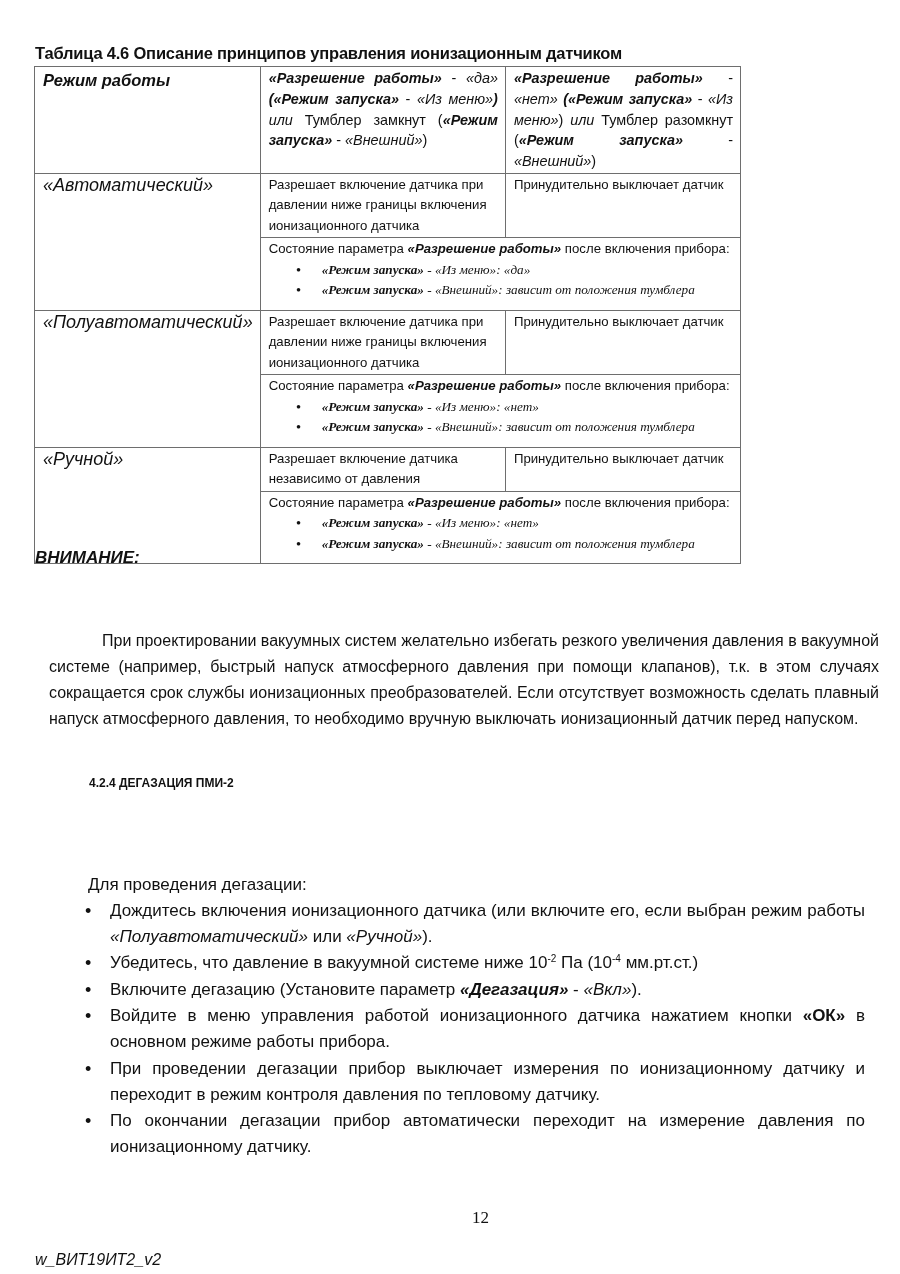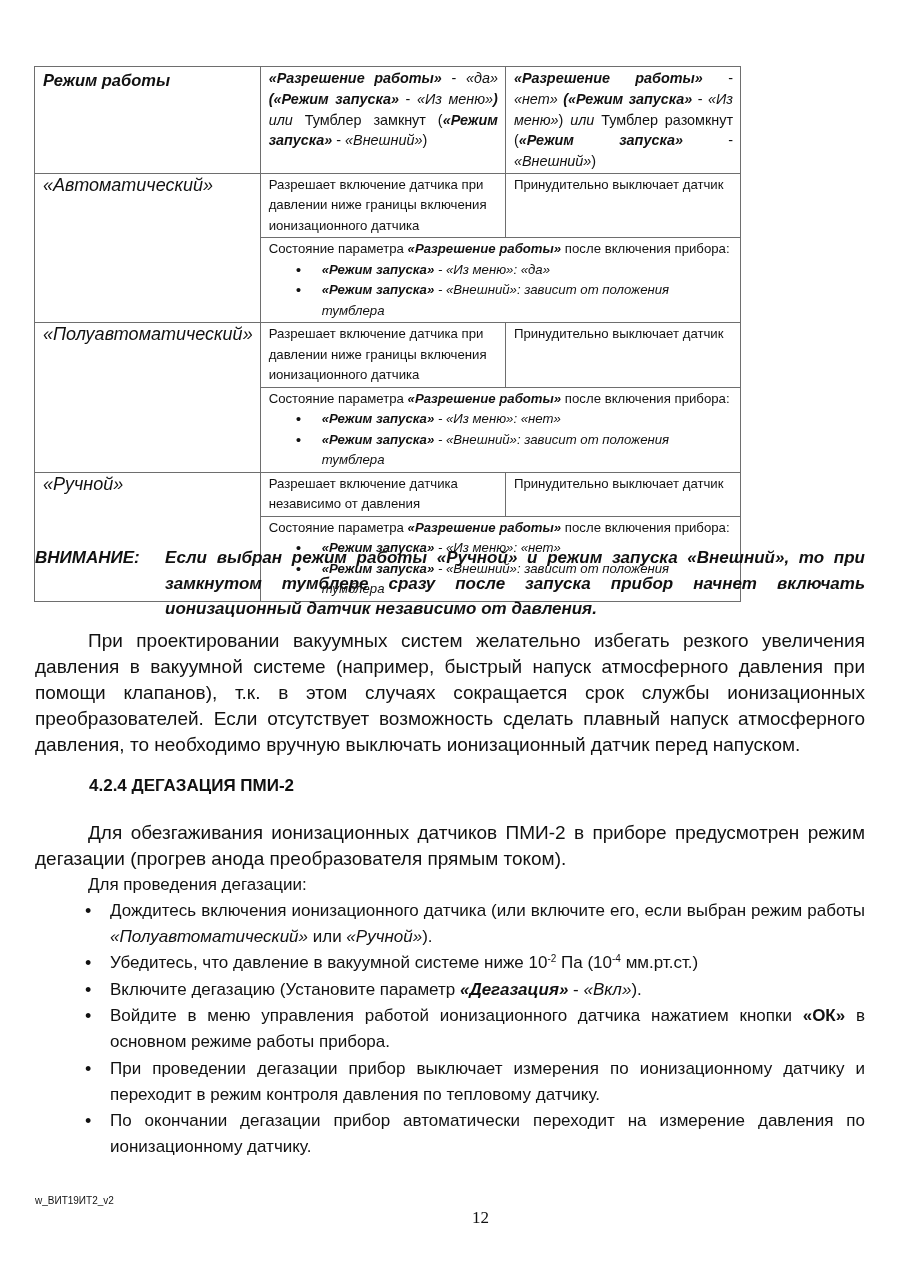--- a/index.html
+++ b/index.html
@@ -13,50 +13,51 @@
                font-size: 13.2px; line-height: 20.5px; }
   table.spec td { border: 1.5px solid #6e6e6e; vertical-align: top; padding: 1px 7px 1px 8px; }
   .c1 { width: 200px; }
   .c2 { width: 296px; }
   .c3 { width: 282px; }
   .hdr-mode { font-size: 16.5px; font-weight: bold; font-style: italic; padding-top: 3px !important; }
   .hdr { font-size: 14.4px; line-height: 20.8px; text-align: justify; }
   .bi { font-weight: bold; font-style: italic; }
   .i { font-style: italic; }
   .mode { font-style: italic; font-size: 18px; }
-  ul.state { margin: 0; padding: 0 0 0 53px; list-style: none; }
+  ul.state { margin: 0; padding: 0 0 8px 53px; list-style: none; font-family: Liberation Serif, serif; }
   ul.state li { position: relative; }
   ul.state li::before { content: "\2022"; position: absolute; left: -26px; font-size: 15px; }
 
   .warning { position: absolute; left: 35px; top: 534px; width: 830px; font-size: 17px; line-height: 25.5px;
              font-weight: bold; font-style: italic; margin-top: 11px; }
   .warning .label { position: absolute; left: 0; top: 0; font-style: italic; }
   .warning .text { margin-left: 130px; text-align: justify; }
 
-  .para { position: absolute; left: 35px; width: 830px; font-size: 19px; line-height: 26px; text-align: justify; }
+  .para { position: absolute; left: 49px; width: 830px; font-size: 16px; line-height: 26px; text-align: justify; }
   .para .indent { display: inline-block; width: 53px; }
   .p1 { top: 628px; }
-  .heading { position: absolute; left: 89px; top: 776px; font-size: 17px; font-weight: bold; }
+  .heading { position: absolute; left: 89px; top: 776px; font-size: 12px; font-weight: bold; }
   .p2 { top: 820px; }
   .p3 { position: absolute; left: 88px; top: 872px; font-size: 17px; line-height: 26px; }
 
   ul.steps { position: absolute; left: 35px; top: 898px; width: 830px; margin: 0; padding: 0 0 0 75px;
              list-style: none; font-size: 17px; line-height: 26px; box-sizing: border-box; }
   ul.steps li { position: relative; text-align: justify; margin-bottom: 0.4px; }
   ul.steps li::before { content: "\2022"; position: absolute; left: -25px; font-size: 18px; }
   sup { font-size: 10px; vertical-align: 6px; line-height: 0; }
 
   .page-num { position: absolute; left: 441px; top: 1208px; font-family: "Liberation Serif", serif; font-size: 17px; margin-left: 31px; }
-  .footer-id { position: absolute; left: 35px; top: 1195px; font-size: 10px; }
+  .footer-id { position: absolute; left: 35px; top: 1251px; font-size: 16px; font-style: italic; }
 </style>
 </head>
 <body>
 
 <div class="page">
 
+  <div class="table-caption">Таблица 4.6 Описание принципов управления ионизационным датчиком</div>
 
   <table class="spec">
     <tbody>
         <tr>
       <td class="c1 hdr-mode">Режим работы</td>
       <td class="c2 hdr"><span class="bi">«Разрешение работы»</span><span> - </span><span class="i">«да»</span><span class="bi"> (</span><span class="bi">«Режим запуска»</span><span> - </span><span class="i">«Из меню»</span><span class="bi">)</span><span class="i"> или </span><span>Тумблер замкнут (</span><span class="bi">«Режим запуска»</span><span> - </span><span class="i">«Внешний»</span><span>)</span></td>
       <td class="c3 hdr"><span class="bi">«Разрешение работы»</span><span> - </span><span class="i">«нет»</span><span class="bi"> (</span><span class="bi">«Режим запуска»</span><span> - </span><span class="i">«Из меню»</span><span>)</span><span class="i"> или </span><span>Тумблер разомкнут (</span><span class="bi">«Режим запуска»</span><span> - </span><span class="i">«Внешний»</span><span>)</span></td>
     </tr>
 
     <tr>
@@ -101,28 +102,26 @@
           <li class="i"><span class="bi">«Режим запуска»</span><span> - «Из меню»: «нет»</span></li>
           <li class="i"><span class="bi">«Режим запуска»</span><span> - «Внешний»: зависит от положения тумблера</span></li>
         </ul>
       </td>
     </tr>
   </tbody>
     </table>
 
   <div class="warning">
     <span class="label">ВНИМАНИЕ:</span>
-    <div class="text">Если выбран режим работы «Ручной» и режим запуска «Внешний», то при замкнутом тумблере сразу после запуска прибор начнет включать ионизационный датчик независимо от давления.</div>
   </div>
 
   <div class="para p1"><span class="indent"></span><span>При проектировании вакуумных систем желательно избегать резкого увеличения давления в вакуумной системе (например, быстрый напуск атмосферного давления при помощи клапанов), т.к. в этом случаях сокращается срок службы ионизационных преобразователей. Если отсутствует возможность сделать плавный напуск атмосферного давления, то необходимо вручную выключать ионизационный датчик перед напуском.</span></div>
 
   <div class="heading">4.2.4 ДЕГАЗАЦИЯ ПМИ-2</div>
 
-  <div class="para p2"><span class="indent"></span><span>Для обезгаживания ионизационных датчиков ПМИ-2 в приборе предусмотрен режим дегазации (прогрев анода преобразователя прямым током).</span></div>
 
   <div class="p3">Для проведения дегазации:</div>
 
   <ul class="steps">
     <li><span>Дождитесь включения ионизационного датчика (или включите его, если выбран режим работы </span><span class="i">«Полуавтоматический»</span><span> или </span><span class="i">«Ручной»</span><span>).</span></li>
     <li><span>Убедитесь, что давление в вакуумной системе ниже 10</span><sup>-2</sup><span> Па (10</span><sup>-4</sup><span> мм.рт.ст.)</span></li>
     <li><span>Включите дегазацию (Установите параметр </span><span class="bi">«Дегазация»</span><span> - </span><span class="i">«Вкл»</span><span>).</span></li>
     <li><span>Войдите в меню управления работой ионизационного датчика нажатием кнопки </span><b>«ОК»</b><span> в основном режиме работы прибора.</span></li>
     <li>При проведении дегазации прибор выключает измерения по ионизационному датчику и переходит в режим контроля давления по тепловому датчику.</li>
     <li>По окончании дегазации прибор автоматически переходит на измерение давления по ионизационному датчику.</li>

